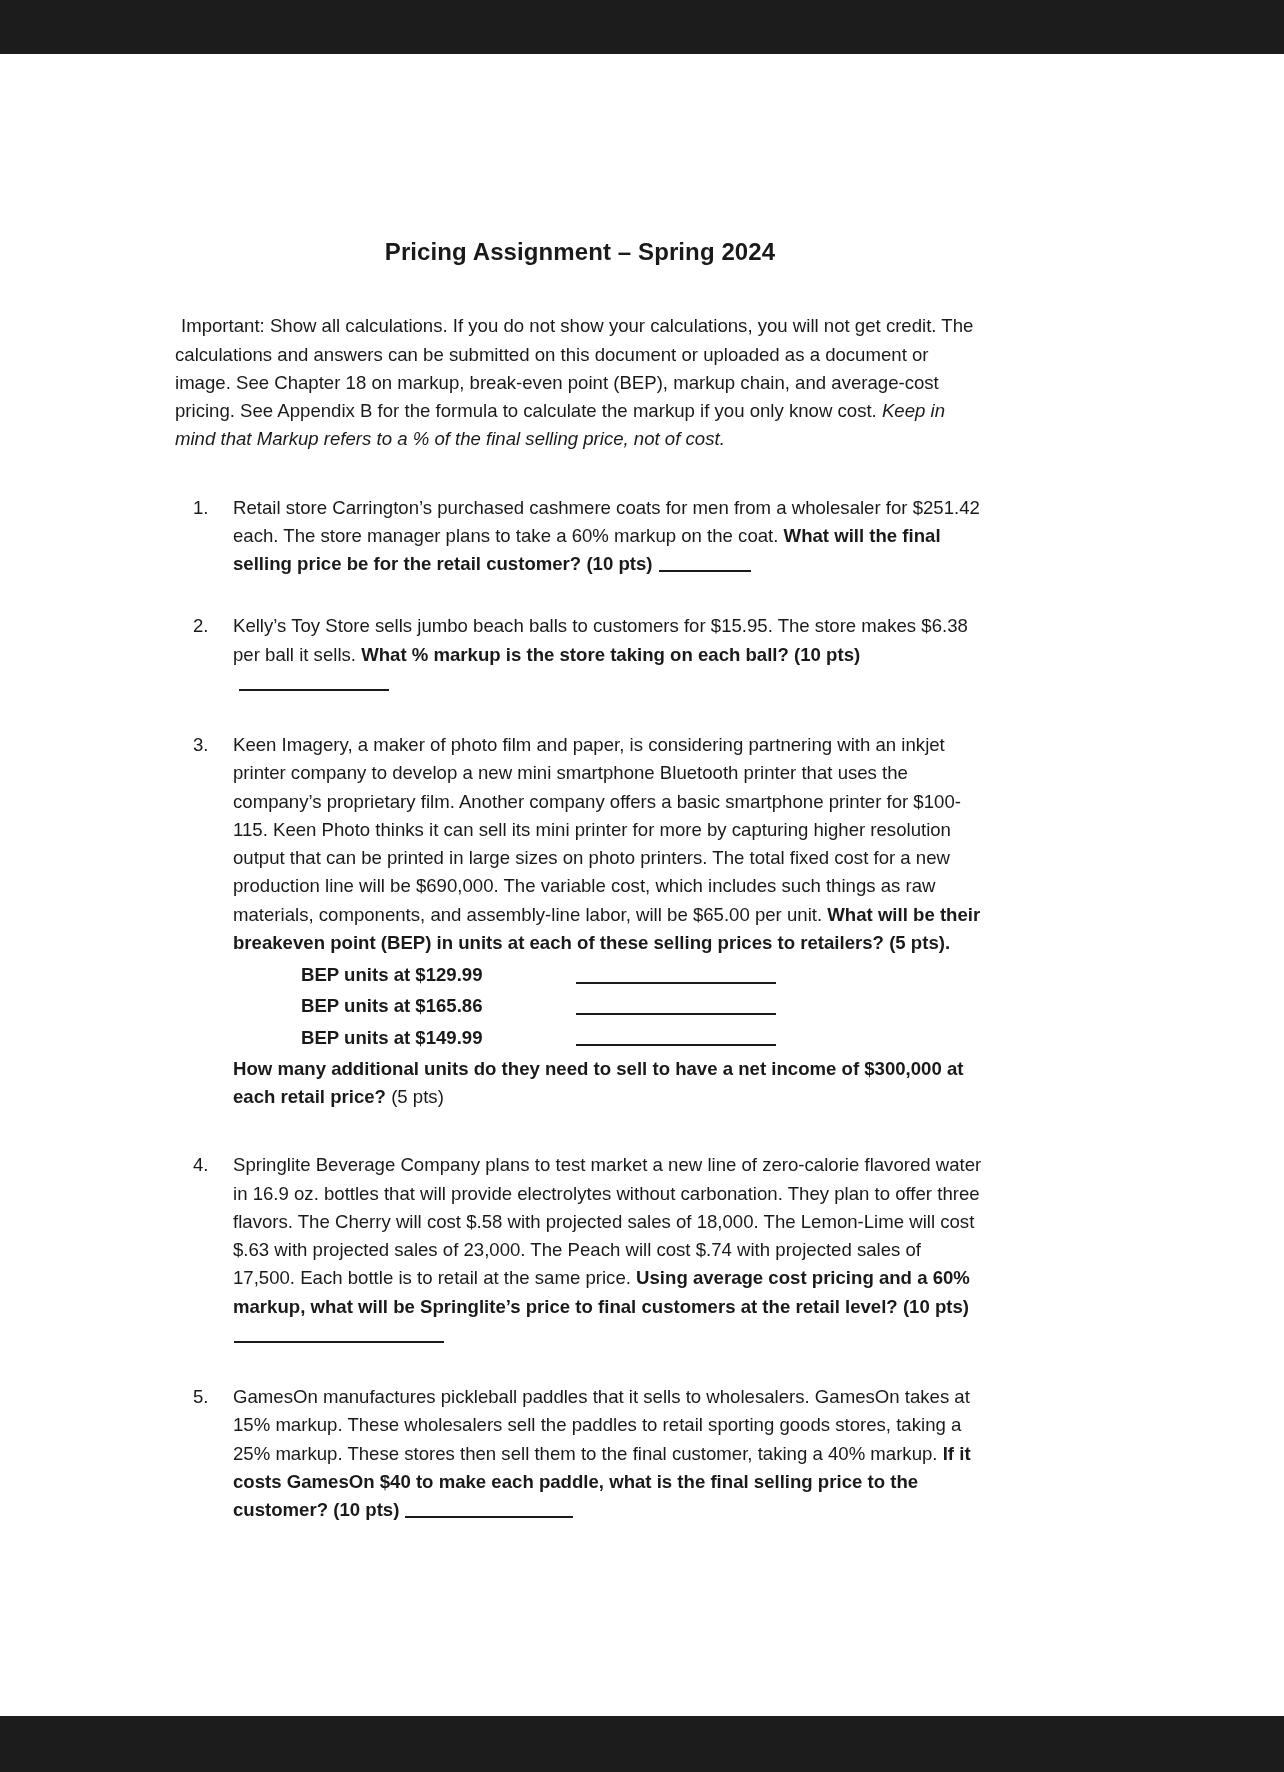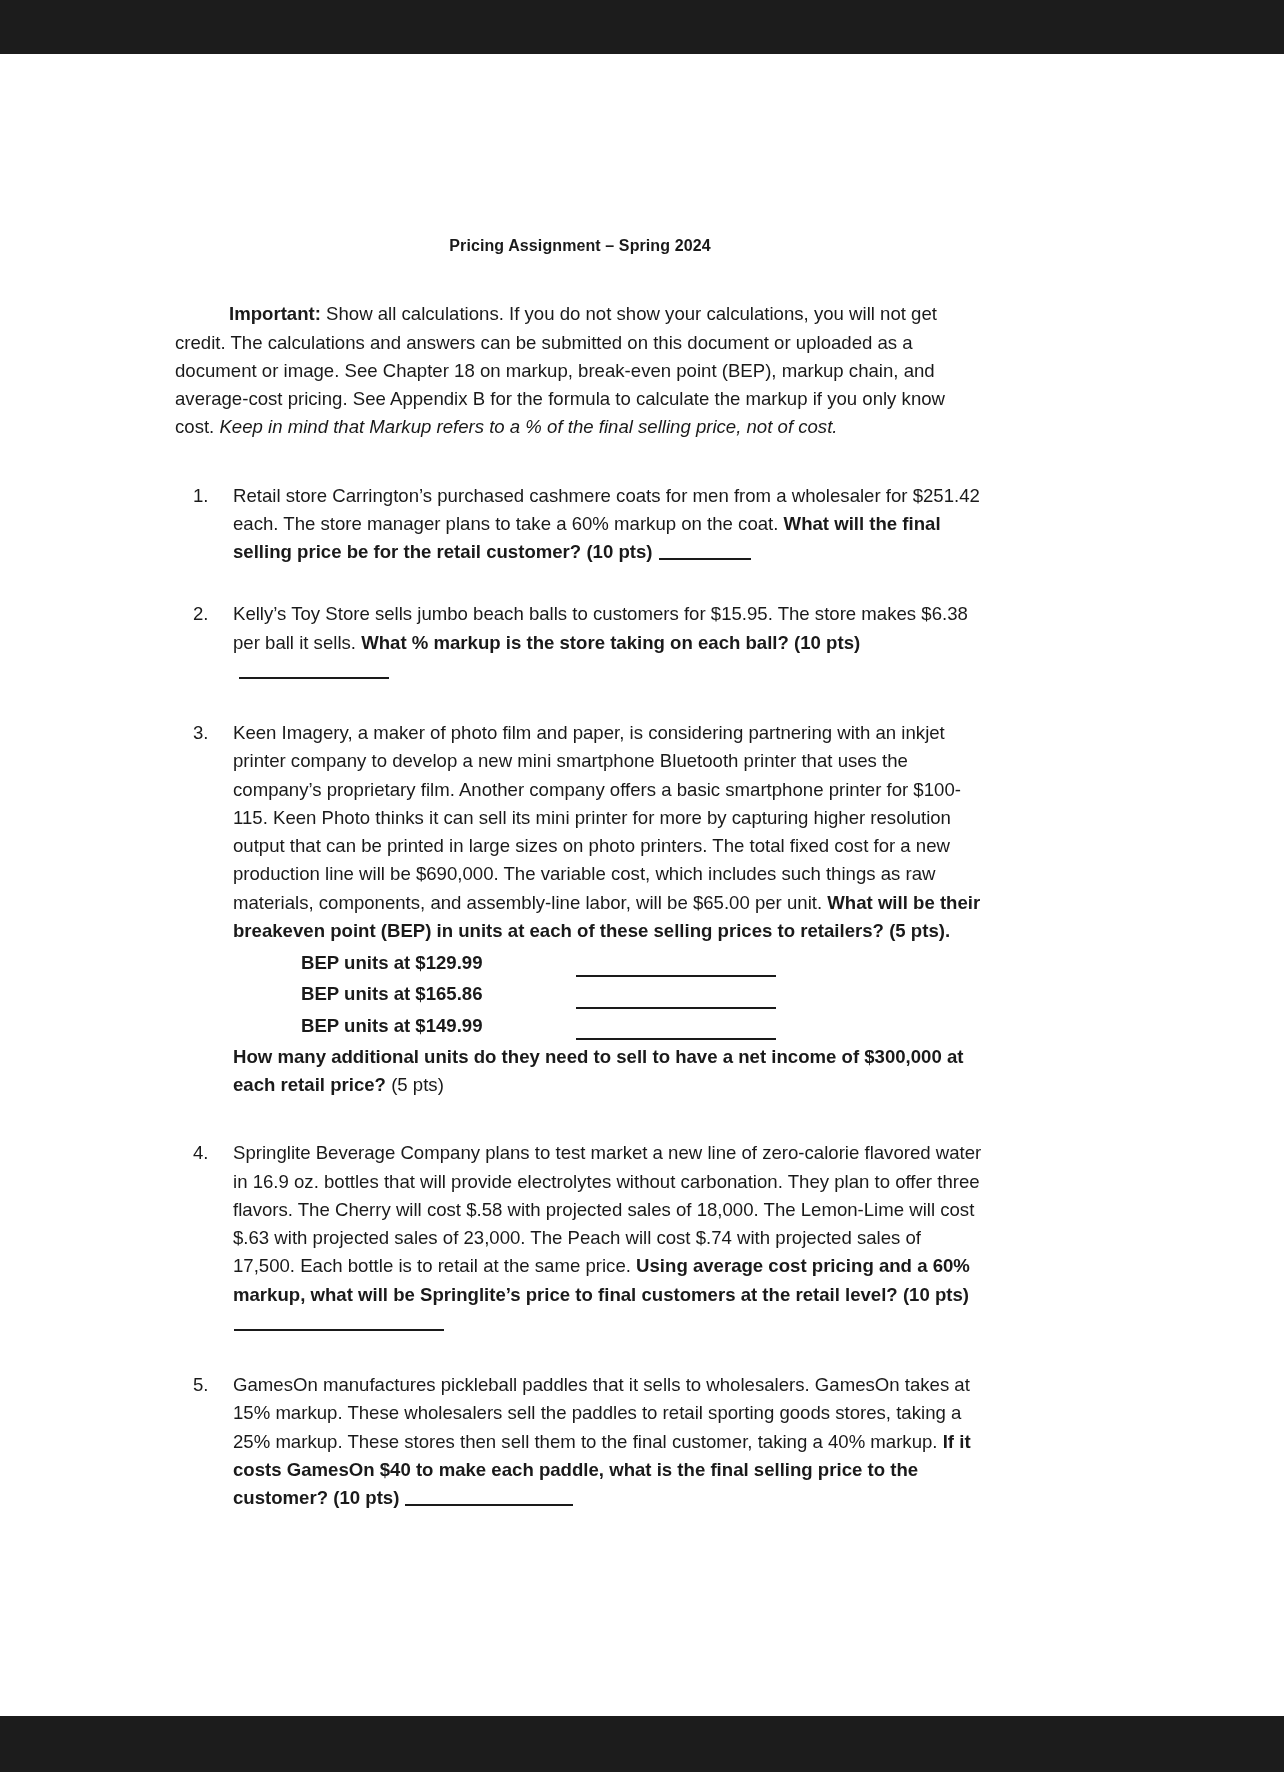--- a/index.html
+++ b/index.html
@@ -47,29 +47,29 @@
     left: 175px;
     top: 180px;
     width: 810px;
     color: #1a1a1a;
     font-size: 18.6px;
     line-height: 1.52;
   }
   .doc-title {
     text-align: center;
     font-weight: bold;
-    font-size: 16px;
+    font-size: 24px;
     margin: 0 0 42px 0;
     letter-spacing: 0.1px;
   }
   .intro {
     margin: 0 0 40px 0;
     text-indent: 6px;
   }
-  .intro b { font-weight: bold; margin-left: 48px; }
+  .intro b { font-weight: normal; }
   .intro i { font-style: italic; }
 
   ol.qlist {
     list-style: none;
     margin: 0;
     padding: 0;
   }
   ol.qlist > li {
     position: relative;
     padding-left: 58px;
@@ -116,21 +116,20 @@
     vertical-align: -2px;
     height: 0.85em;
   }
 
   .answer-rows {
     margin-top: 4px;
     margin-left: 68px;
   }
   .answer-row {
     display: flex;
-    align-items: flex-end;
     margin-bottom: 3px;
   }
   .answer-row .lbl {
     font-weight: bold;
     width: 265px;
     flex: 0 0 265px;
   }
   .answer-row .rule {
     flex: 0 0 200px;
     border-bottom: 2px solid #1a1a1a;

